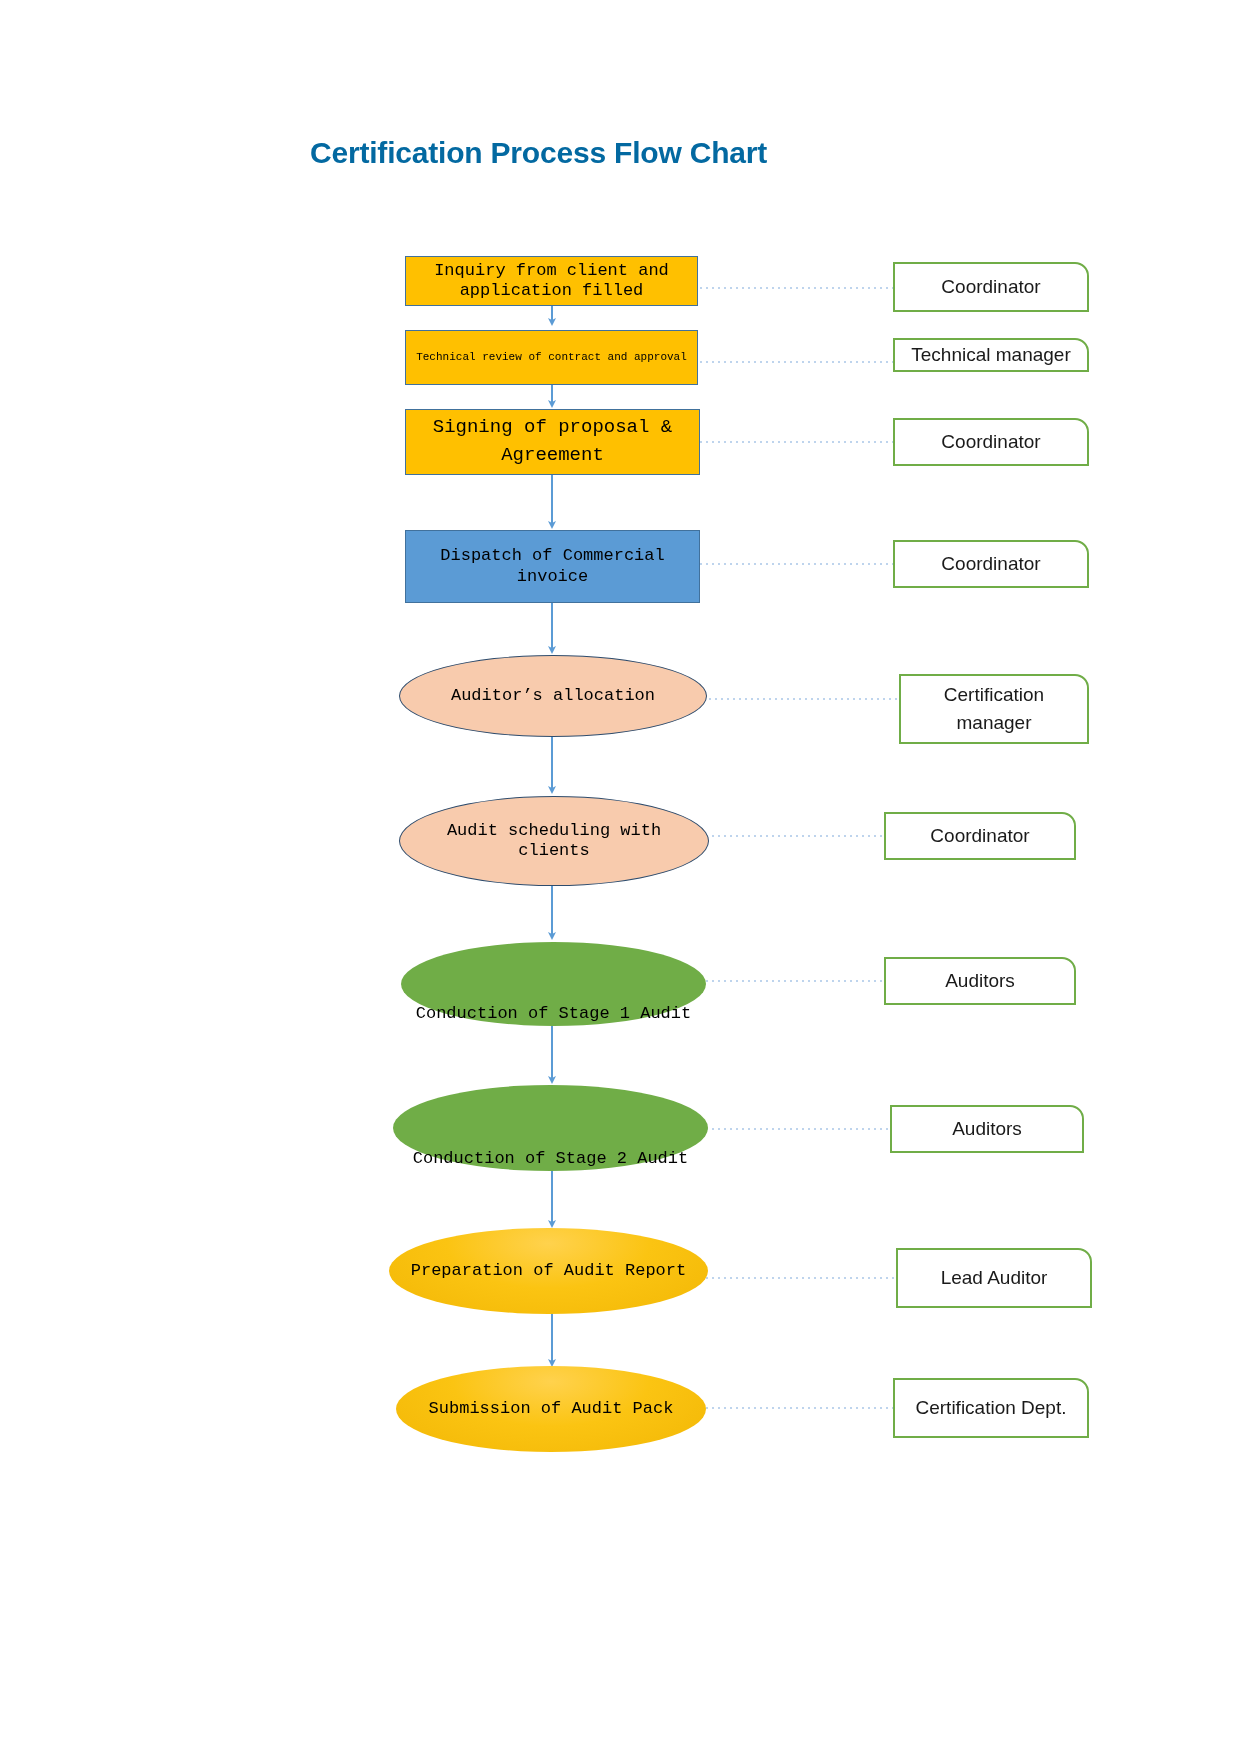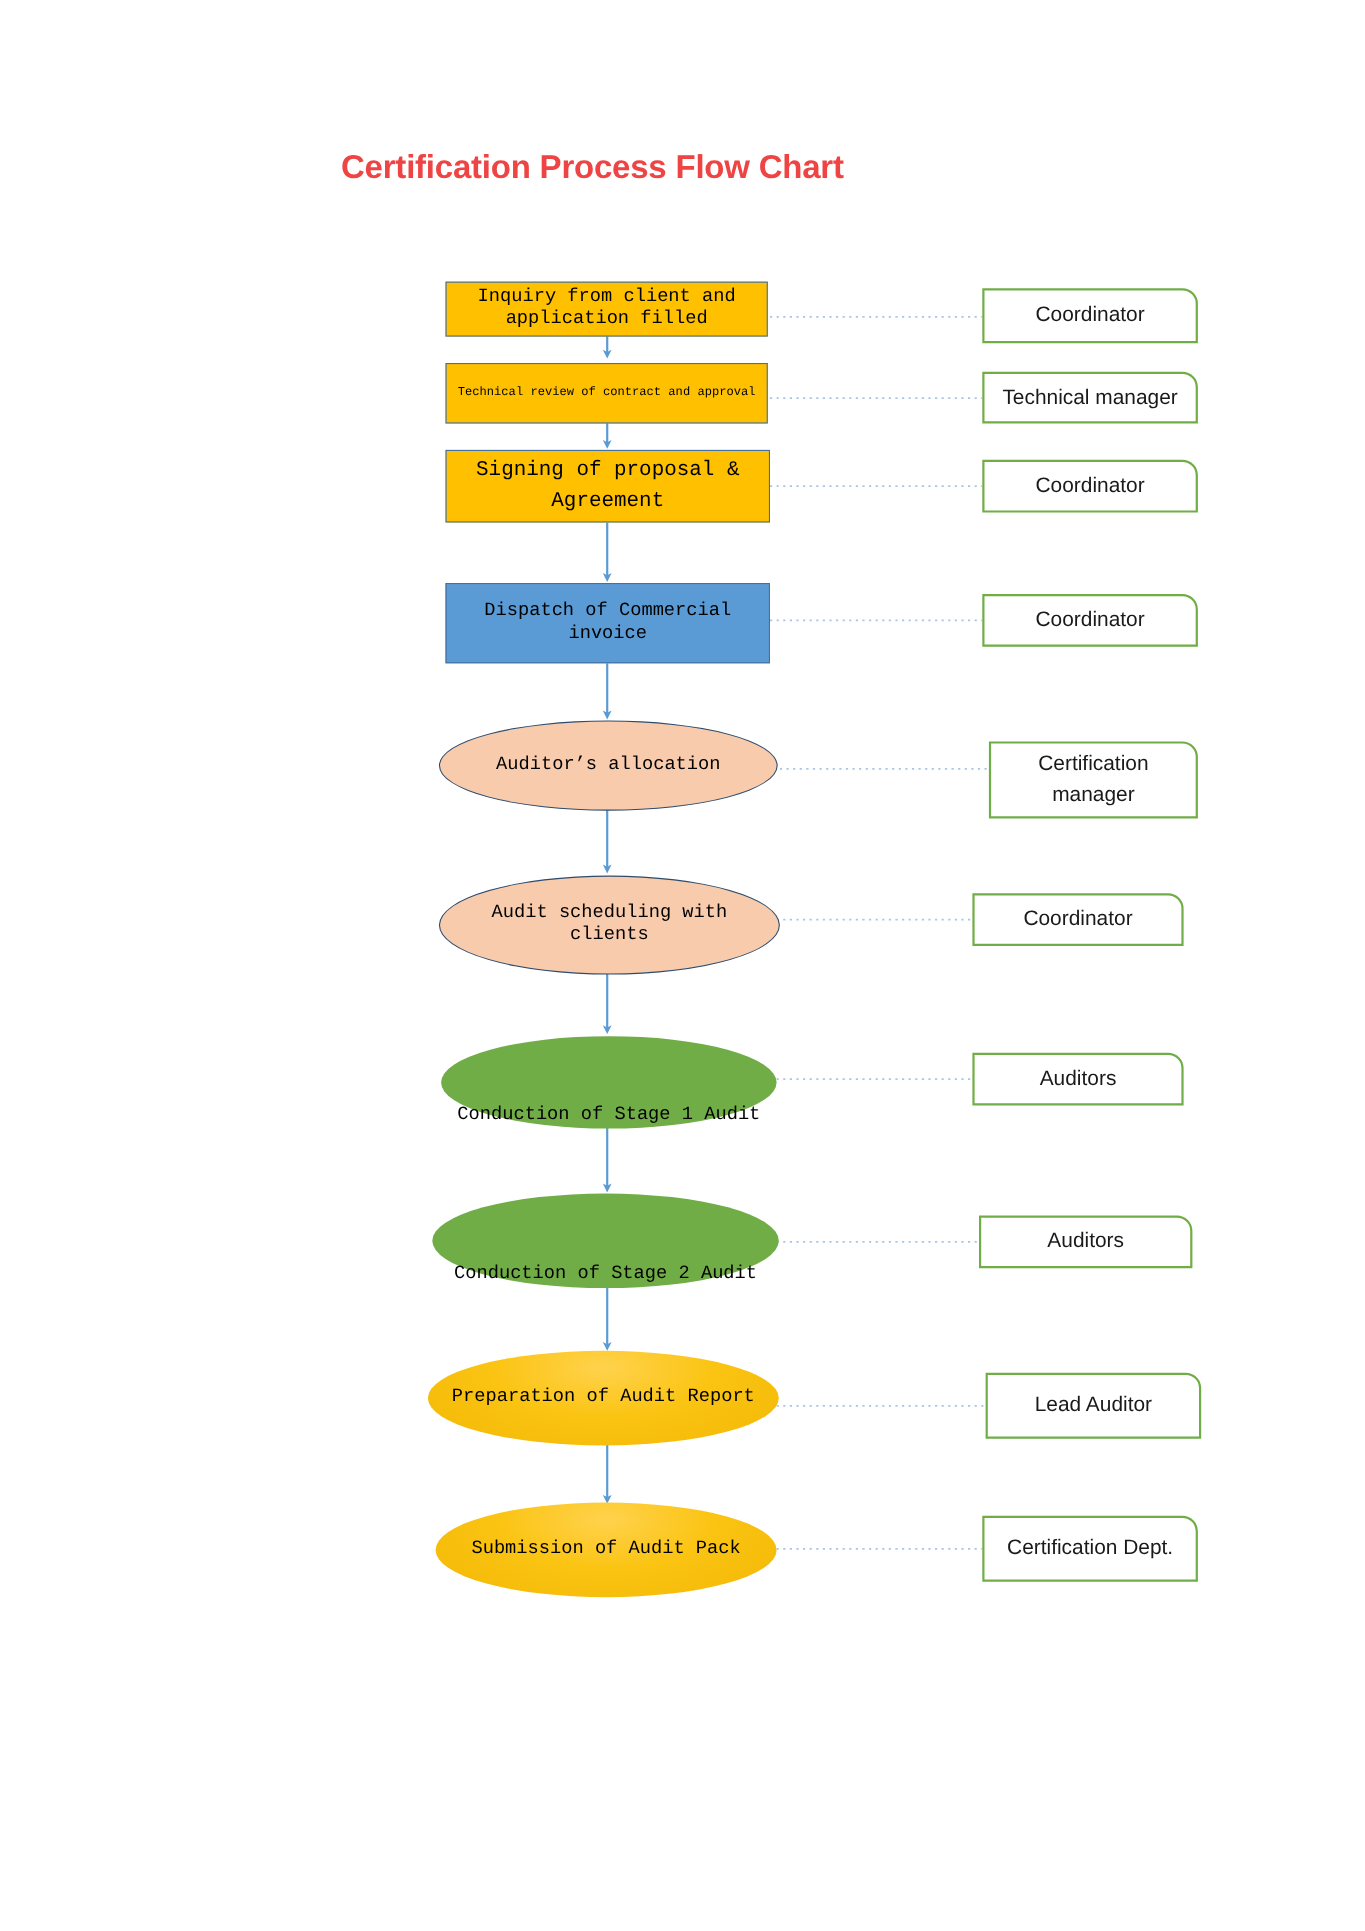--- a/index.html
+++ b/index.html
@@ -11,21 +11,21 @@
     overflow:hidden;
   }
   #canvas{position:absolute;left:0;top:0;width:1241px;height:1755px;}
 
   .title{
     position:absolute;
     left:310px; top:136px;
     font-family:"Liberation Sans",sans-serif;
     font-size:30px;
     font-weight:bold;
-    color:#ef4444;
+    color:#0369a1;
     letter-spacing:-0.2px;
     white-space:nowrap;
   }
 
   
   .node{
     position:absolute;
     display:flex;
     align-items:center;
     justify-content:center;
@@ -154,21 +154,21 @@
   </div>
 
   <div class="node ellipse ell-gold" style="left:396px;top:1366px;width:310px;height:86px;font-size:17px;">
     <span>Submission of Audit Pack</span>
   </div>
 
   <div class="role" style="left:893px;top:262px;width:196px;height:50px;">
     <span>Coordinator</span>
   </div>
 
-  <div class="role" style="left:893px;top:338px;width:196px;height:47px;">
+  <div class="role" style="left:893px;top:338px;width:196px;height:34px;">
     <span>Technical manager</span>
   </div>
 
   <div class="role" style="left:893px;top:418px;width:196px;height:48px;">
     <span>Coordinator</span>
   </div>
 
   <div class="role" style="left:893px;top:540px;width:196px;height:48px;">
     <span>Coordinator</span>
   </div>

